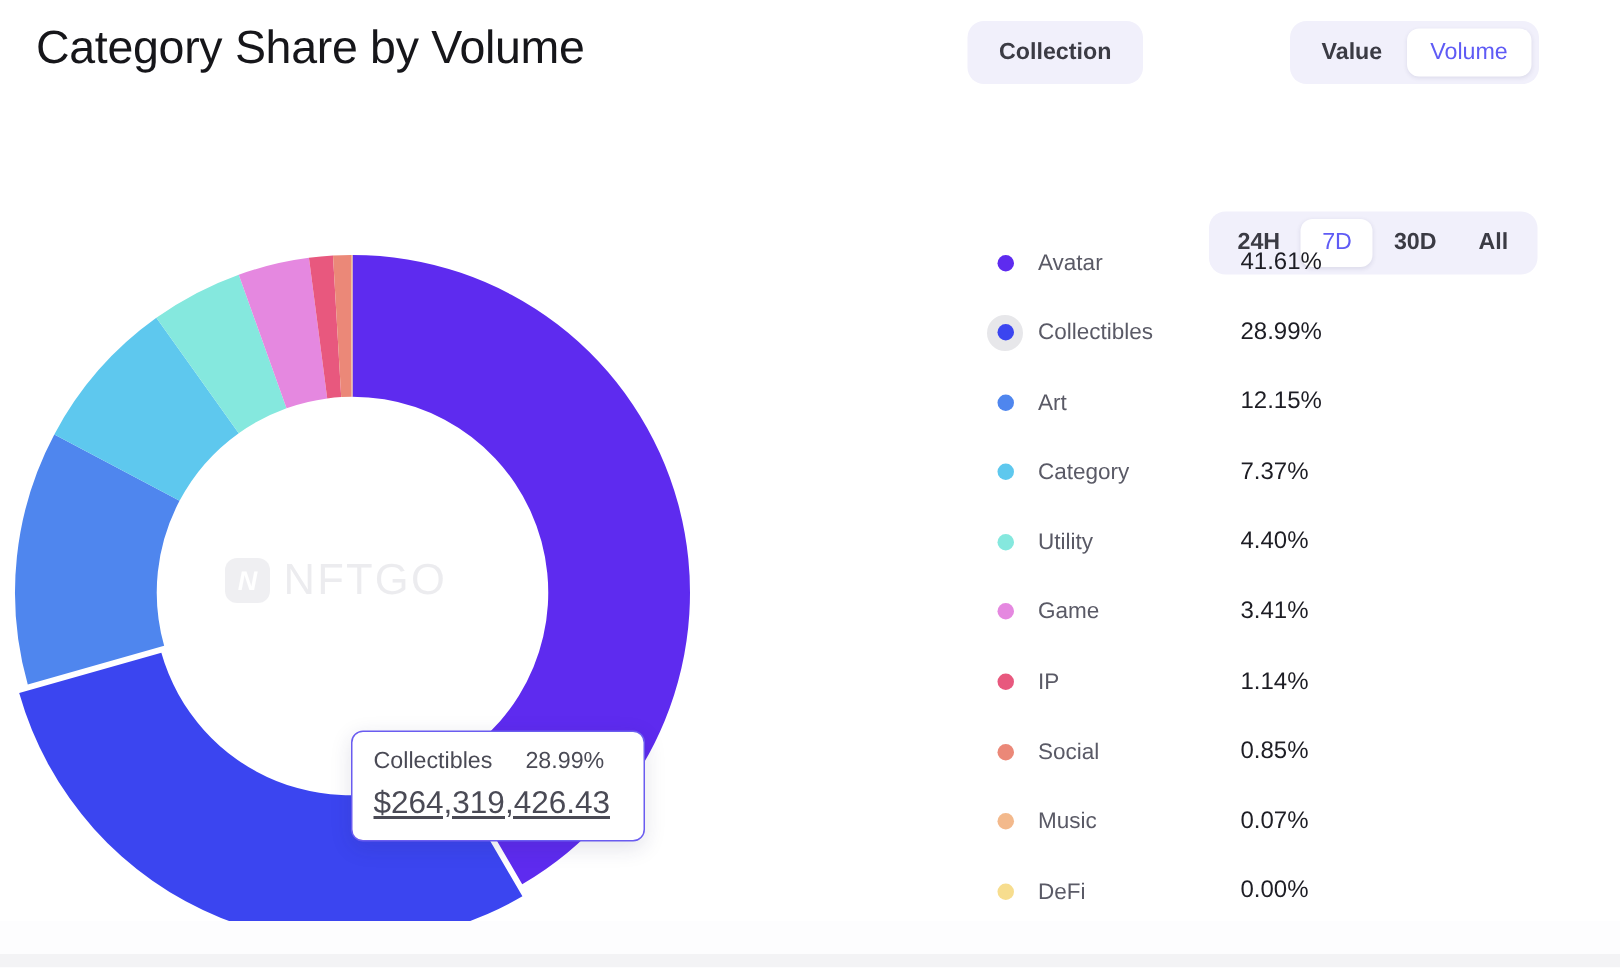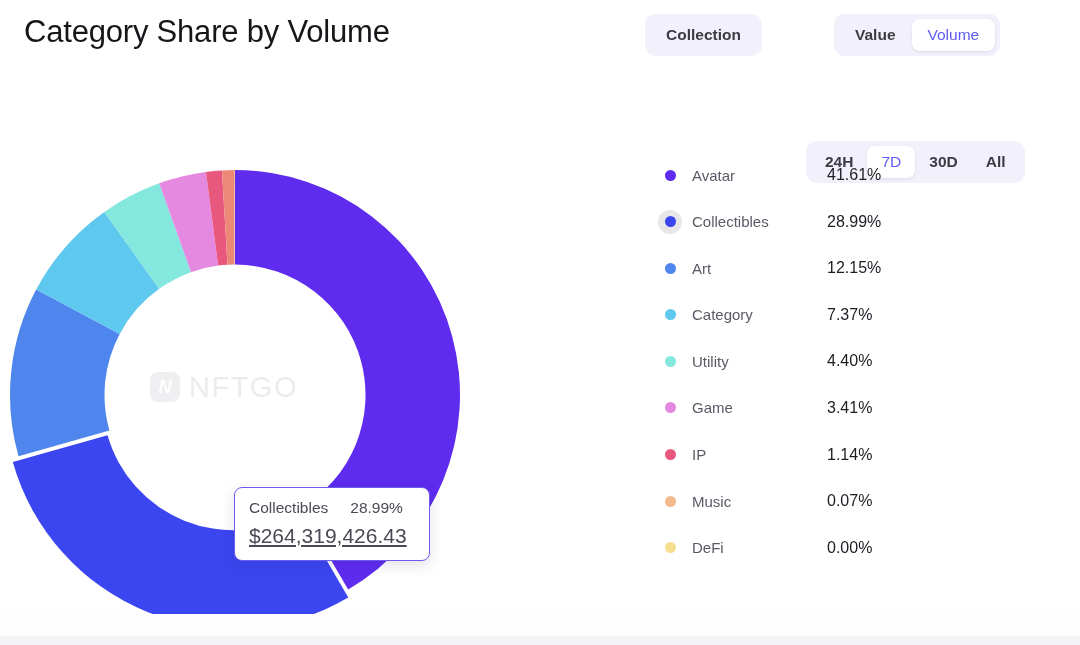--- a/index.html
+++ b/index.html
@@ -25,21 +25,21 @@
   }
   .seg .opt {
     font-size: 15.5px; color: #3b3b44; padding: 8px 16px;
     border-radius: 8px; white-space: nowrap; line-height: 1; font-weight: bold;
   }
   .seg .opt.active {
     background: #ffffff; color: #5f5bf5; font-weight: 400;
     box-shadow: 0 1px 3px rgba(40,40,90,0.10);
   }
   #seg-entity { left: 645px; top: 14px; }
-  #seg-metric { left: 834px; top: 14px; }
+  #seg-metric { left: 860px; top: 14px; }
   #seg-range  { left: 806px; top: 96px; margin-top: 45px; }
   #seg-range .opt { padding: 8px 14px; }
 
   
   #donut-wrap { position: absolute; left: 0px; top: 160px; width: 500px; height: 460px; }
   #donut-svg { display:block; }
   #center-logo {
     position: absolute; left: 150px; top: 372px;
     display: flex; align-items: center; gap: 9px;
     opacity: .55; pointer-events: none;
@@ -199,20 +199,27 @@
       </div>
       <div class="legend-row">
         <div class="dot-holder">
           <span class="dot" style="background: rgb(232, 88, 126);"></span>
         </div>
         <span class="legend-label">IP</span>
         <span class="legend-pct">1.14%</span>
       </div>
       <div class="legend-row">
         <div class="dot-holder">
+          <span class="dot" style="background: rgb(235, 136, 120);"></span>
+        </div>
+        <span class="legend-label">Social</span>
+        <span class="legend-pct">0.85%</span>
+      </div>
+      <div class="legend-row">
+        <div class="dot-holder">
           <span class="dot" style="background: rgb(243, 185, 140);"></span>
         </div>
         <span class="legend-label">Music</span>
         <span class="legend-pct">0.07%</span>
       </div>
       <div class="legend-row">
         <div class="dot-holder">
           <span class="dot" style="background: rgb(247, 221, 142);"></span>
         </div>
         <span class="legend-label">DeFi</span>

